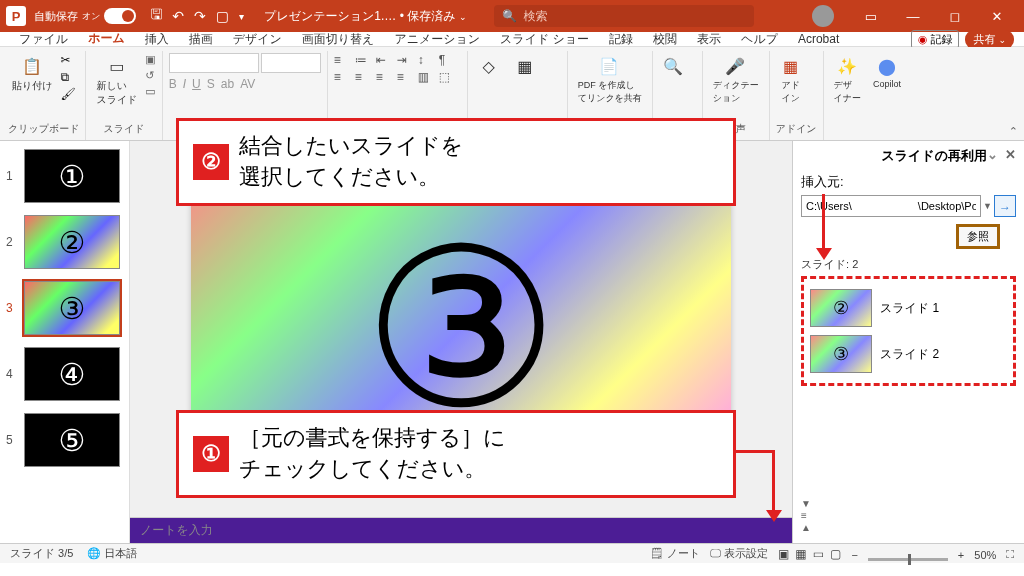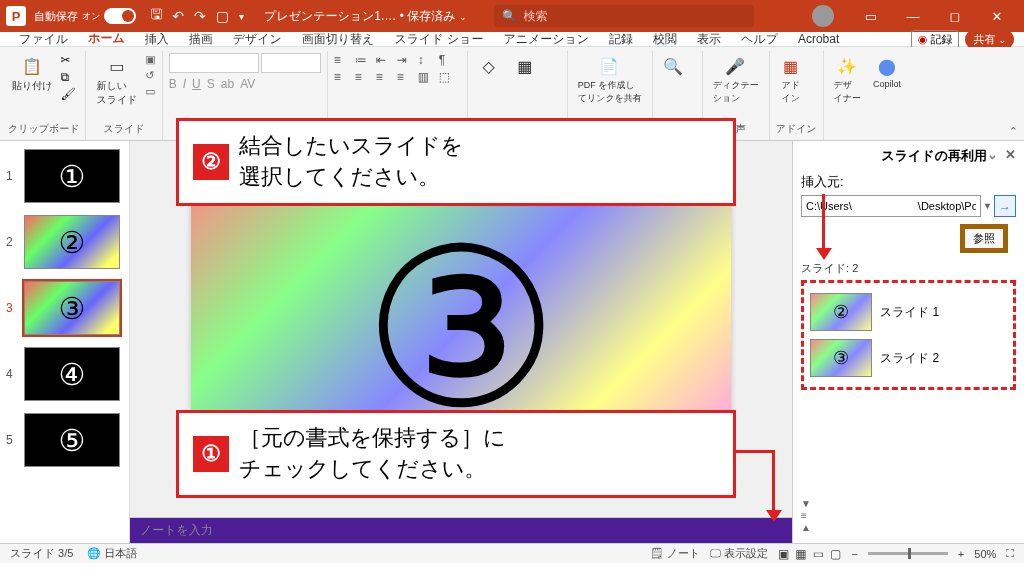--- a/index.html
+++ b/index.html
@@ -58,33 +58,33 @@
 .slide-canvas .big-num { font-size: 220px; color: #000; font-family: serif; }
 .notes-bar { height: 26px; border-top: 1px solid #ccc; padding: 4px 10px; font-size: 12px; color: #888; background: #4c1d95; }
 
 
 .reuse-panel { width: 232px; border-left: 1px solid #ccc; background: #fff; padding: 6px 8px; display: flex; flex-direction: column; font-size: 12px; position: relative; }
 .reuse-header { display: flex; justify-content: flex-end; font-weight: 600; padding-bottom: 4px; font-size: 13px; }
 .reuse-header .x { color: #666; }
 .path-row { display: flex; gap: 2px; margin: 4px 0; }
 .path-input { flex: 1; border: 1px solid #999; height: 22px; padding: 0 4px; font-size: 11px; background: #fff; }
 .path-go { width: 22px; height: 22px; border: 1px solid #2b7cd3; background: #eaf3fc; color: #2b7cd3; display: flex; align-items: center; justify-content: center; }
-.browse { margin: 3px 8px 8px auto; border: 5px solid #a16207; padding: 2px 8px; font-size: 11px; background: #f8f8f8; }
+.browse { margin: 3px 16px 8px auto; border: 3px solid #a16207; padding: 2px 8px; font-size: 11px; background: #f8f8f8; }
 .slide-count { font-size: 11px; color: #333; margin-bottom: 4px; }
 .reuse-list { border: 3px dashed #E02020; padding: 6px 4px; }
 .reuse-item { display: flex; align-items: center; gap: 8px; padding: 4px 2px; }
 .reuse-thumb { width: 62px; height: 38px; border: 1px solid #888; background: linear-gradient(135deg, #f88, #8f8 30%, #88f 60%, #ff8); display: flex; align-items: center; justify-content: center; font-size: 18px; }
 .reuse-panel .spacer2 { flex: 1; }
 .nav-arrows { display: flex; flex-direction: column; align-items: flex-start; font-size: 10px; color: #666; margin: 4px 0; gap: 1px; }
 .keep-format { border: 3px dashed #E02020; padding: 4px 6px; display: flex; align-items: center; gap: 4px; margin-top: 4px; }
 .keep-format input { accent-color: #C43E1C; }
 
 
 .statusbar { height: 20px; background: #F5F5F5; border-top: 1px solid #ccc; display: flex; align-items: center; padding: 0 10px; font-size: 11px; color: #444; gap: 14px; }
-.statusbar .right { margin-left: auto; display: flex; align-items: center; gap: 10px; }
+.statusbar .right { margin-left: auto; display: flex; align-items: flex-end; gap: 10px; }
 .view-icons { display: flex; gap: 6px; font-size: 12px; }
 .zoom-slider { width: 80px; height: 3px; background: #aaa; position: relative; }
 .zoom-slider::after { content: ""; position: absolute; left: 40px; top: -4px; width: 3px; height: 11px; background: #666; }
 
 
 .callout { position: absolute; background: #fff; border: 3px solid #E02020; padding: 10px 14px; display: flex; align-items: center; gap: 10px; z-index: 50; }
 .callout .badge { width: 36px; height: 36px; background: #E02020; color: #fff; display: flex; align-items: center; justify-content: center; font-size: 22px; font-weight: bold; }
 .callout .text { font-size: 22px; line-height: 1.4; }
 .callout1 { top: 118px; left: 176px; width: 560px; }
 .callout2 { top: 410px; left: 176px; width: 560px; }
@@ -125,22 +125,22 @@
   </div>
 </div>
 
 <div class="tabs-row">
   <div class="tab">ファイル</div>
   <div class="tab active">ホーム</div>
   <div class="tab">挿入</div>
   <div class="tab">描画</div>
   <div class="tab">デザイン</div>
   <div class="tab">画面切り替え</div>
+  <div class="tab">アニメーション</div>
   <div class="tab">スライド ショー</div>
-  <div class="tab">アニメーション</div>
   <div class="tab">記録</div>
   <div class="tab">校閲</div>
   <div class="tab">表示</div>
   <div class="tab">ヘルプ</div>
   <div class="tab">Acrobat</div>
   <div class="right">
     <div class="rec-btn">
         <span style="color:#c00">◉</span>
         <span>記録</span>
       </div>

